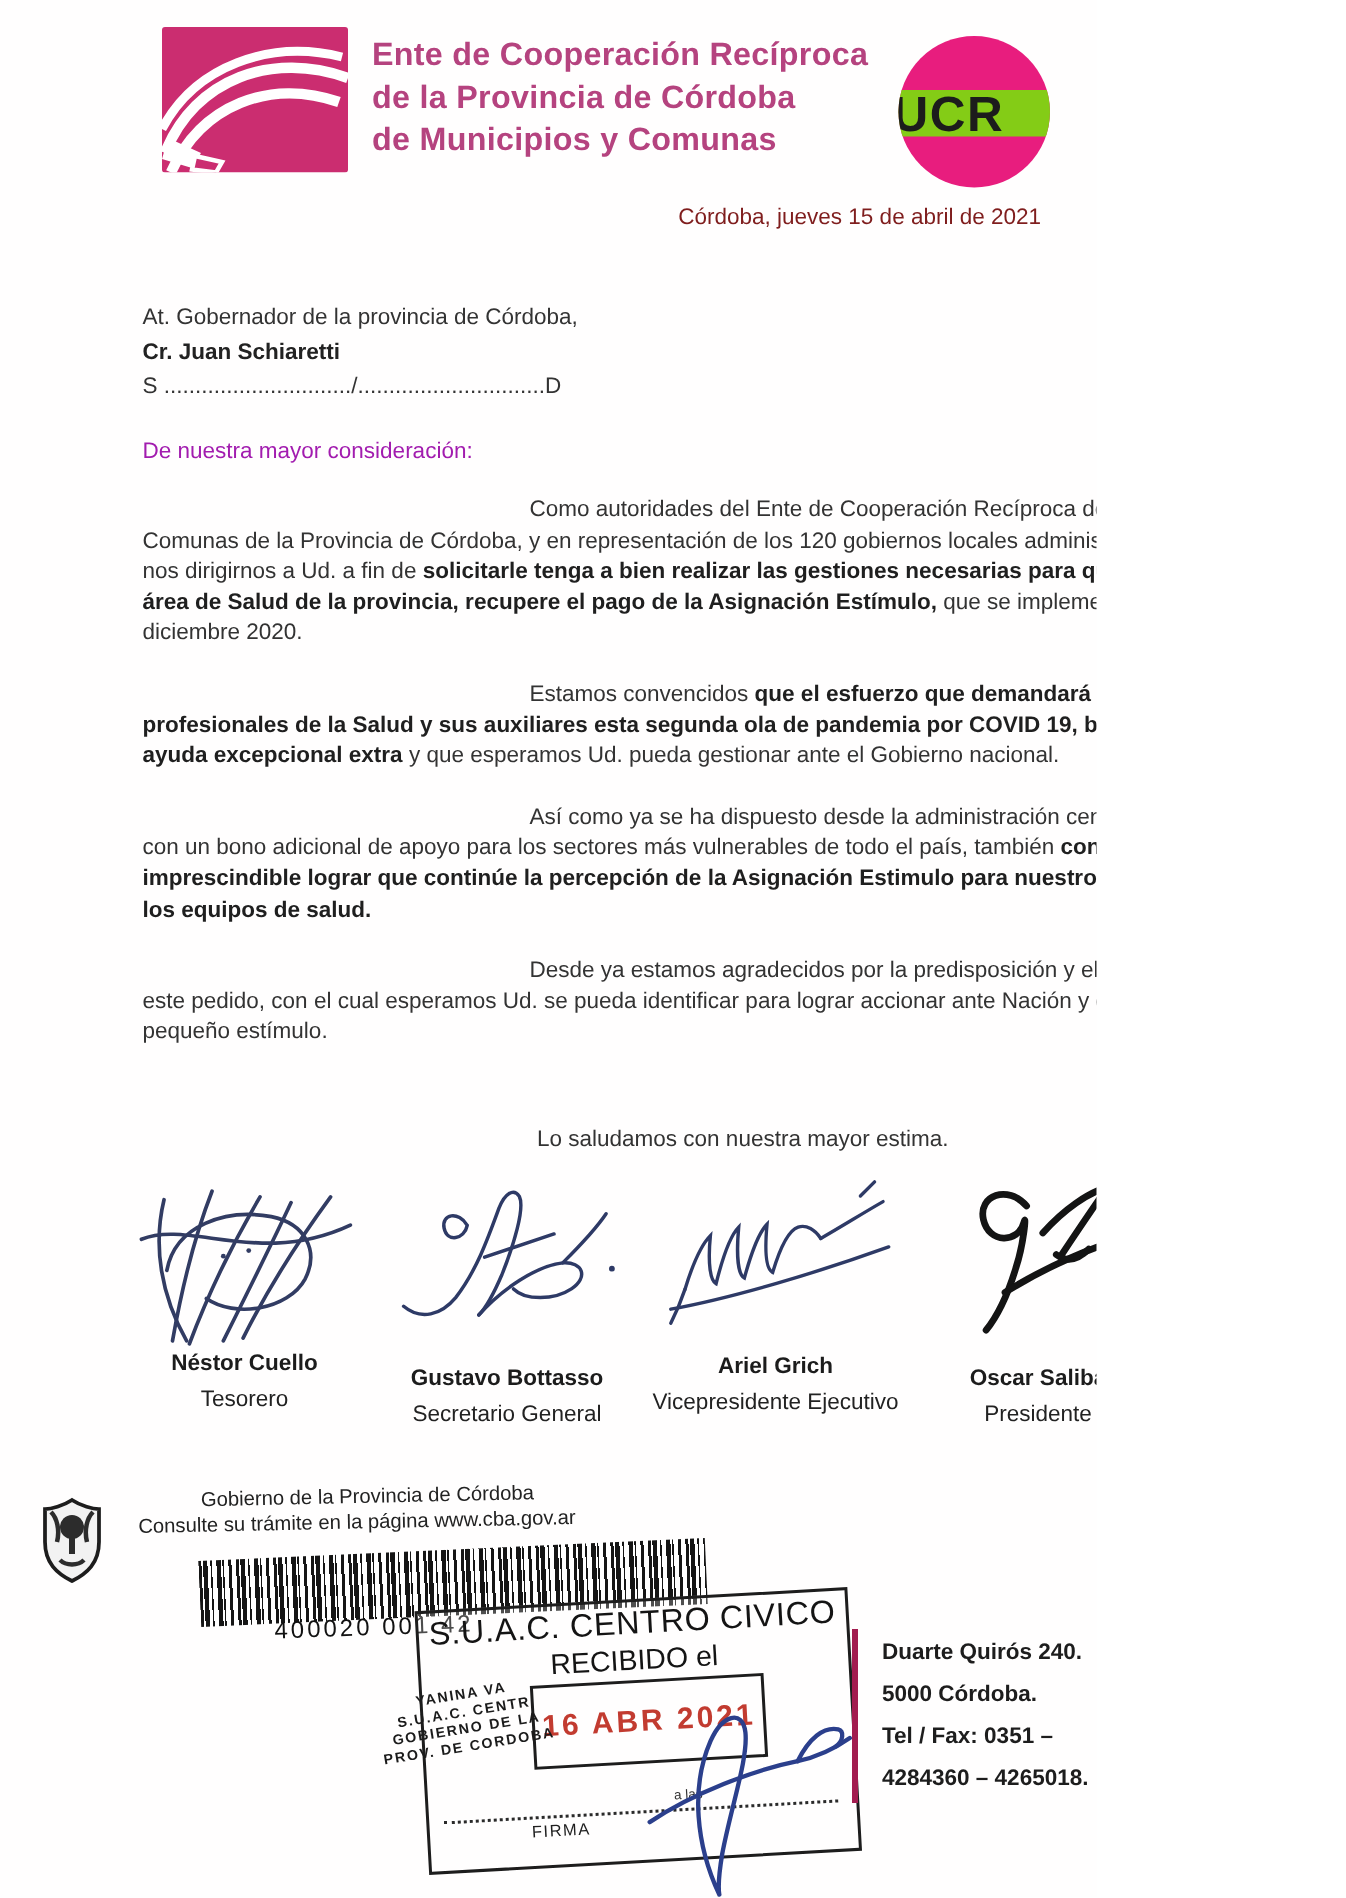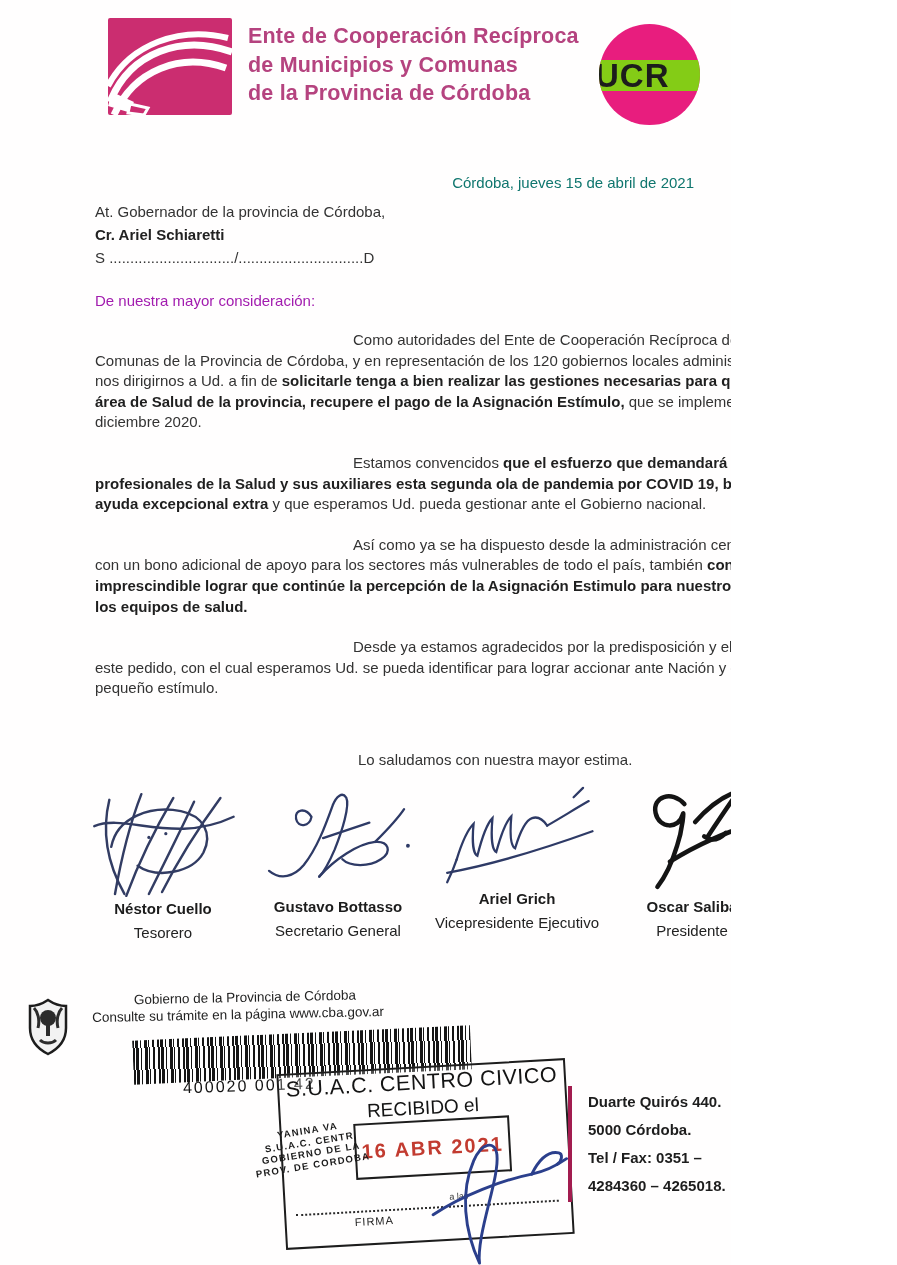--- a/index.html
+++ b/index.html
@@ -11,33 +11,33 @@
   .logo-box{position:absolute;left:108px;top:18px;width:124px;height:97px;}
   .org-name{position:absolute;left:248px;top:22px;font-size:21.5px;font-weight:600;
     color:#b5437f;line-height:28.5px;letter-spacing:.2px;}
   .ucr-logo{position:absolute;left:599px;top:24px;width:101px;height:101px;border-radius:50%;
     background:#e81d7e;overflow:hidden;}
   .ucr-band{position:absolute;left:-4px;right:-4px;top:36%;height:30%;background:#84cc16;
     display:flex;align-items:center;justify-content:flex-start;}
   .ucr-text{font-size:33px;font-weight:bold;color:#1c1c1c;letter-spacing:1px;
     font-family:"Liberation Sans", sans-serif;}
   
-  .date-line{position:absolute;top:136px;right:37px;font-size:15px;color:#0f766e;margin-top:38px;}
+  .date-line{position:absolute;top:136px;right:37px;font-size:15px;color:#7f1d1d;}
   .recipient{position:absolute;left:95px;top:200px;font-size:15px;line-height:23px;color:#333;}
   .recipient .bold{font-weight:bold;color:#222;}
   .salutation{position:absolute;left:95px;top:292px;font-size:15px;color:#a21caf;}
   .body-text{position:absolute;left:95px;top:330px;width:772px;font-size:15px;
     line-height:20.6px;color:#333;}
   .body-text p{margin:0 0 20px 0;text-indent:258px;}
   .body-text b{color:#1f1f1f;}
   .closing{position:absolute;left:358px;top:719px;font-size:15px;color:#333;margin-top:32px;}
   
   .sig-col{position:absolute;text-align:center;}
   .sig-col .sig-art{display:block;margin:0 auto;}
-  .sig-name{font-size:15px;font-weight:bold;color:#1c1c1c;margin-top:4px;}
+  .sig-name{font-size:15px;font-weight:bold;color:#1c1c1c;margin-top:16px;}
   .sig-title{font-size:15px;color:#222;margin-top:7px;}
   #sig-col-1{left:73px;top:786px;width:180px;text-align:center;}
   #sig-col-2{left:248px;top:786px;width:180px;}
   #sig-col-3{left:417px;top:786px;width:200px;}
   #sig-col-4{left:602px;top:786px;width:180px;}
   #sig-col-1 .sig-name{margin-top:-4px;}
   
   .shield{position:absolute;left:28px;top:998px;}
   .gov-lines{position:absolute;left:92px;top:990px;transform:rotate(-1.2deg);
     font-size:13.5px;color:#222;}
@@ -82,35 +82,35 @@
       <path d="M2,84 C22,34 74,16 124,34" stroke="#ffffff" stroke-width="7" fill="none"></path>
       <path d="M6,97 C26,52 72,34 118,50" stroke="#ffffff" stroke-width="7" fill="none"></path>
       <path d="M0,68 C22,26 72,8 120,20" stroke="#ffffff" stroke-width="6" fill="none"></path>
       <path d="M4,74 L26,84 L20,94 L0,88 Z" fill="#ffffff"></path>
       <path d="M22,86 L40,90 L36,97 L20,95 Z" fill="#cb2d70" stroke="#ffffff" stroke-width="3"></path>
     </svg>
   </div>
 
   <div class="org-name">
     <div>Ente de Cooperación Recíproca</div>
+    <div>de la Provincia de Córdoba</div>
     <div>de Municipios y Comunas</div>
-    <div>de la Provincia de Córdoba</div>
   </div>
 
   <div class="ucr-logo">
     <div class="ucr-band">
       <span class="ucr-text">UCR</span>
     </div>
   </div>
 
   <div class="date-line">Córdoba, jueves 15 de abril de 2021</div>
 
   <div class="recipient">
     <div>At. Gobernador de la provincia de Córdoba,</div>
-    <div class="bold">Cr. Ariel Schiaretti</div>
+    <div class="bold">Cr. Juan Schiaretti</div>
     <div>S ............................../..............................D</div>
   </div>
 
   <div class="salutation">De nuestra mayor consideración:</div>
 
   <div class="body-text">
     <p><span>Como autoridades del Ente de Cooperación Recíproca de Municipios y Comunas de la Provincia de Córdoba, y en representación de los 120 gobiernos locales administrados por la UCR, nos dirigirnos a Ud. a fin de </span><b>solicitarle tenga a bien realizar las gestiones necesarias para que el personal del área de Salud de la provincia, recupere el pago de la Asignación Estímulo,</b><span> que se implementó hasta el mes de diciembre 2020.</span></p>
     <p><span>Estamos convencidos </span><b>que el esfuerzo que demandará a todos los profesionales de la Salud y sus auxiliares esta segunda ola de pandemia por COVID 19, bien merecen esta ayuda excepcional extra</b><span> y que esperamos Ud. pueda gestionar ante el Gobierno nacional.</span></p>
     <p><span>Así como ya se ha dispuesto desde la administración central la cobertura con un bono adicional de apoyo para los sectores más vulnerables de todo el país, también </span><b>consideramos imprescindible lograr que continúe la percepción de la Asignación Estimulo para nuestros integrantes de los equipos de salud.</b><span></span></p>
     <p><span>Desde ya estamos agradecidos por la predisposición y el tiempo dedicado a este pedido, con el cual esperamos Ud. se pueda identificar para lograr accionar ante Nación y conseguir este pequeño estímulo.</span><b></b><span></span></p>
@@ -219,18 +219,18 @@
 
   <svg class="blue-sig" width="205" height="145" viewBox="0 0 210 150">
     <g stroke="#2b3f8c" stroke-width="3" fill="none" stroke-linecap="round">
       <path d="M104,148 C88,114 84,74 98,42 C106,24 120,20 122,36 C124,54 112,88 106,120 C104,132 103,142 104,148"></path>
       <path d="M56,98 C86,78 128,62 158,56 C172,53 184,47 194,40"></path>
       <path d="M158,56 C166,40 176,32 186,34 C190,35 190,42 184,46"></path>
     </g>
   </svg>
 
   <div class="addr-block">
-    <div>Duarte Quirós 440.</div>
+    <div>Duarte Quirós 240.</div>
     <div>5000 Córdoba.</div>
     <div>Tel / Fax: 0351 – 4284360 – 4265018.</div>
   </div>
 
 </div>
 
 </body></html>

